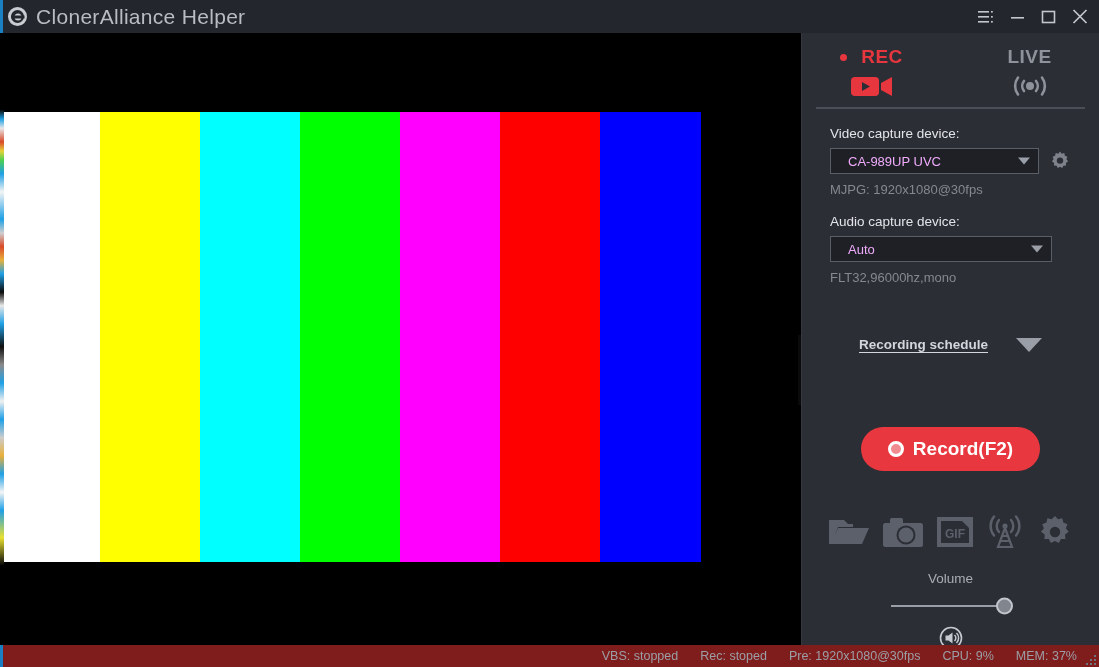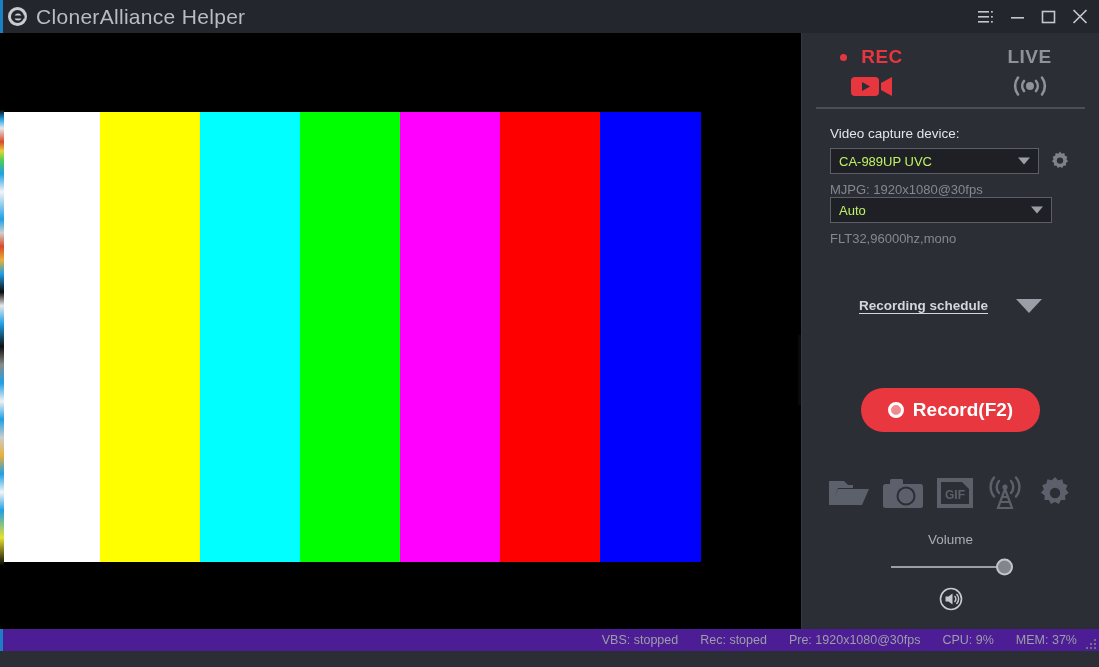--- a/index.html
+++ b/index.html
@@ -115,22 +115,22 @@
   .field-label {
     color: #e2e4e8; font-size: 13.5px; font-weight: normal;
     margin-top: 17px; margin-bottom: 7px;
   }
   .row-select { display: flex; align-items: center; gap: 10px; }
   .select {
     position: relative;
     height: 26px; background: #1e2025;
     border: 1px solid #5a5e66;
     display: flex; align-items: center;
-    padding: 0 26px 0 8px;
-    color: #bef264; font-size: 13px;
+    padding: 0 26px 0 17px;
+    color: #f0abfc; font-size: 13px;
     white-space: nowrap; overflow: hidden;
   }
   .select.wide { width: 222px; }
   .select.full { width: 222px; }
   .chev {
     position: absolute; right: 8px; top: 50%; transform: translateY(-50%);
     width: 0; height: 0;
     border-left: 6px solid transparent; border-right: 6px solid transparent;
     border-top: 7px solid #9a9ea6;
   }
@@ -181,22 +181,22 @@
   .slider-track { width: 100%; height: 2px; background: #9a9ea6; }
   .slider-thumb {
     position: absolute; right: -2px; top: 50%; transform: translateY(-50%);
     width: 17px; height: 17px; border-radius: 50%;
     background: #80858e; border: 2px solid #c2c5cb;
   }
   .spk { color: #c6c9cf; display: flex; align-items: center; }
 
   
   .statusbar {
-    position: absolute; left: 0; bottom: 16px; width: 1099px; height: 22px;
-    background: #4c1d95;
+    position: absolute; left: 0; bottom: 0; width: 1099px; height: 22px;
+    background: #7f1d1d;
     border-left: 3px solid #1b7fc4;
     display: flex; align-items: center; justify-content: flex-end;
     gap: 22px; padding-right: 22px;
   }
   .status-item { color: #9c9fa6; font-size: 12.5px; white-space: nowrap; }
   .grip {
     position: absolute; right: 3px; bottom: 2px; width: 10px; height: 10px;
   }
   .grip i {
     position: absolute; width: 2px; height: 2px; background: #70747c; display:block;
@@ -304,20 +304,21 @@
         </div>
         <div class="gear-sm">
           <svg width="22" height="22" viewBox="0 0 22 22">
             <path fill="currentColor" d="M11 1.6l1.7 2.1 2.6-.6.6 2.6 2.5 1-1 2.5 1.7 2.1-2.2 1.6.2 2.7-2.7.1-1.2 2.4L11 16.8l-2.2 1.3-1.2-2.4-2.7-.1.2-2.7L2.9 11.3 4.6 9.2l-1-2.5 2.5-1 .6-2.6 2.6.6z"></path>
             <circle cx="11" cy="10.6" r="3.2" fill="#2b2e35"></circle>
           </svg>
         </div>
       </div>
       <div class="hint">MJPG: 1920x1080@30fps</div>
 
+      <div class="field-label">Audio capture device:</div>
       <div class="select full">
         <span>Auto</span>
         <span class="chev"></span>
       </div>
       <div class="hint">FLT32,96000hz,mono</div>
     </div>
 
     <div class="schedule-row">
       <span class="schedule-link">Recording schedule</span>
       <span class="chev-big"></span>

